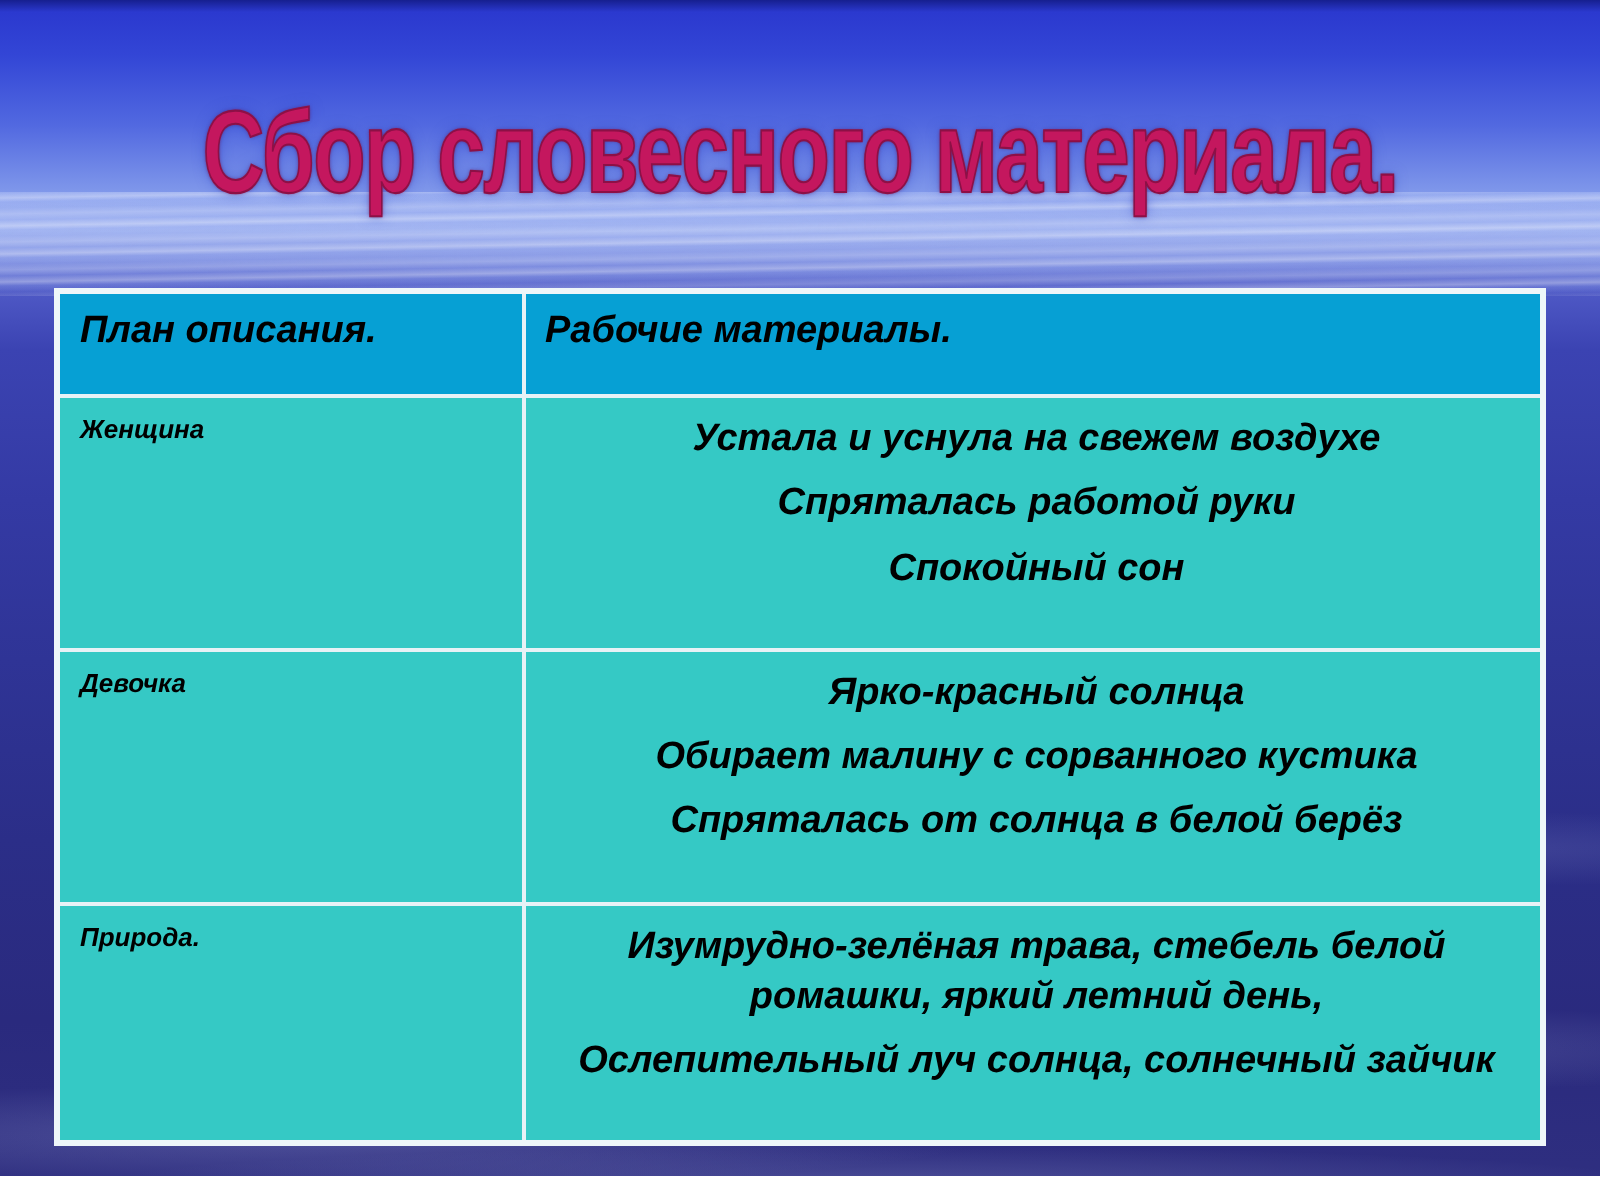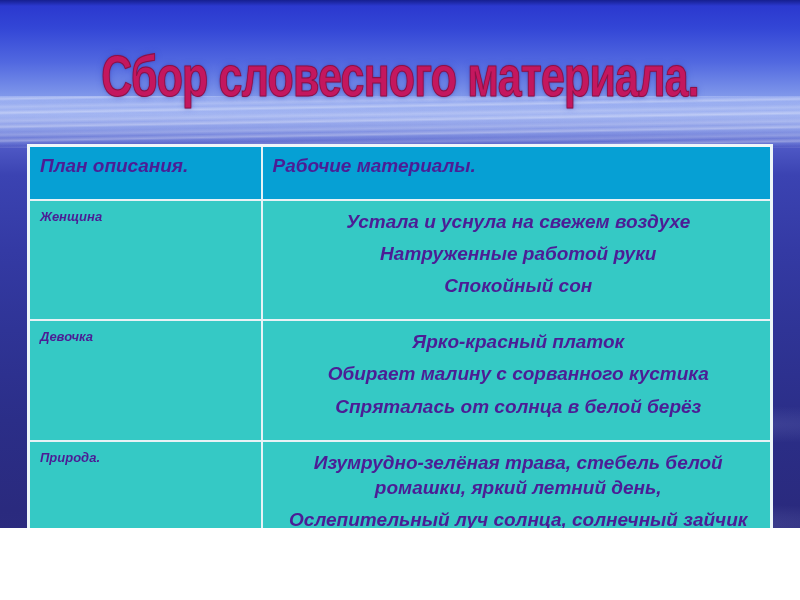--- a/index.html
+++ b/index.html
@@ -1,21 +1,21 @@
 <!DOCTYPE html>
 <html><head>
 <meta charset="utf-8">
 <style>
   * { margin: 0; padding: 0; box-sizing: border-box; }
   html, body { width: 800px; height: 600px; overflow: hidden; }
   body { font-family: "Liberation Sans", sans-serif; }
 
   .slide {
     position: relative;
-    width: 800px; height: 528px;
+    width: 800px; height: 588px;
     background:
       linear-gradient(180deg,
         #161f8f 0px, #2b39cf 6px, #3346d6 28px,
         #5168e0 62px, #7e96ea 95px, #a3b6f1 115px,
         #8b9ce4 130px, #4d57c4 148px, #3b43b2 175px,
         #343aa4 250px, #2f3496 330px, #2b2e88 420px,
         #2a2a7e 510px, #2f2f80 600px);
     overflow: hidden;
     text-decoration: underline;
   }
@@ -60,24 +60,24 @@
 
   table.materials {
     position: absolute; left: 27px; top: 144px;
     width: 746px; height: 412px;
     border-collapse: collapse;
     table-layout: fixed;
   }
   table.materials td {
     border: 2px solid #e7f2f6;
     vertical-align: top;
-    color: #4c1d95;
+    color: #000000;
     font-weight: bold;
     font-style: italic;
-    padding: 8px 6px 9px 10px;
+    padding: 8px 6px 20px 10px;
   }
   table.materials { border: 3px solid #eef6f9; }
   col.c1 { width: 233px; }
   tr.head td   { background: #06a0d4; height: 52px; font-size: 19px; }
   tr.body td   { background: #35c9c5; }
   tr.r1 td { height: 88px; }
   tr.r2 td { height: 90px; }
   tr.r3 td { height: 88px; }
   tr.r4 td { height: 90px; }
   td.label { font-size: 13px; }
@@ -102,28 +102,28 @@
       </colgroup>
     <tbody>
         <tr class="head">
       <td>План описания.</td>
       <td>Рабочие материалы.</td>
     </tr>
     <tr class="body r1">
       <td class="label">Женщина</td>
       <td class="mats">
         <p>Устала и уснула на свежем воздухе</p>
-        <p>Натруженные работой руки</p>
+        <p>Спряталась работой руки</p>
         <p>Спокойный сон</p>
       </td>
     </tr>
     <tr class="body r2">
       <td class="label">Девочка</td>
       <td class="mats">
-        <p>Ярко-красный платок</p>
+        <p>Ярко-красный солнца</p>
         <p>Обирает малину с сорванного кустика</p>
         <p>Спряталась от солнца в белой берёз</p>
       </td>
     </tr>
     <tr class="body r4">
       <td class="label">Природа.</td>
       <td class="mats">
         <p>Изумрудно-зелёная трава, стебель белой ромашки, яркий летний день,</p>
         <p>Ослепительный луч солнца, солнечный зайчик</p>
       </td>

